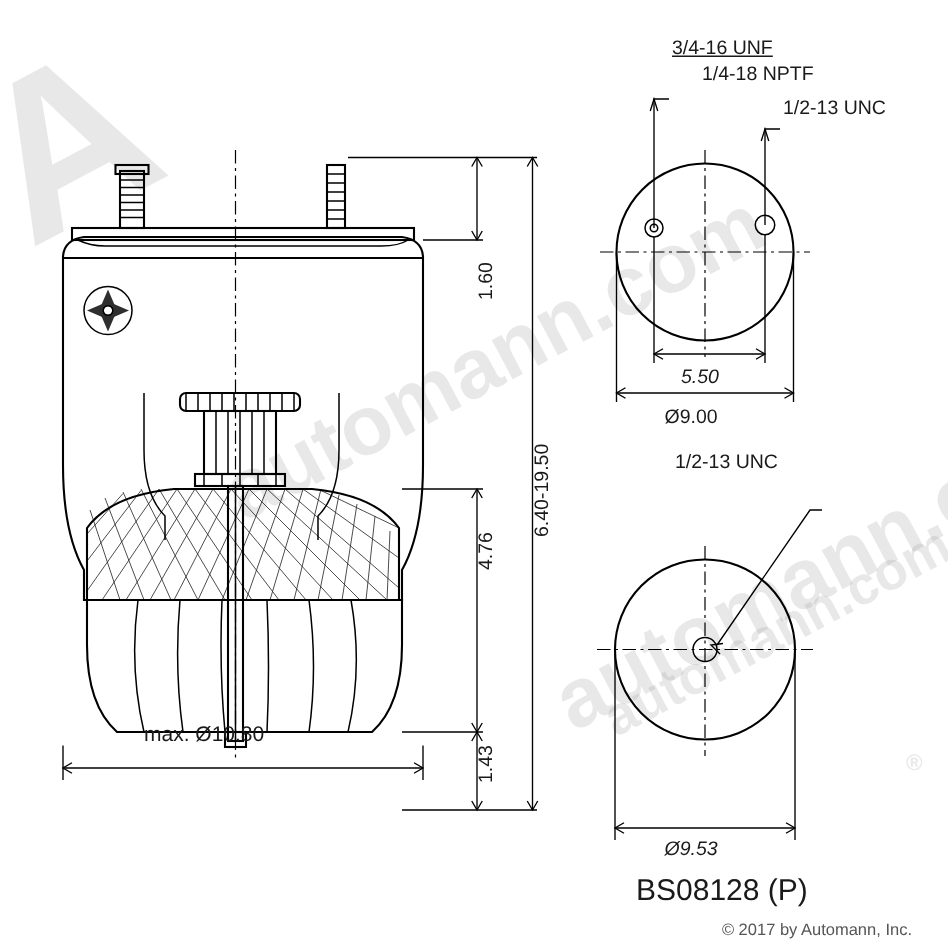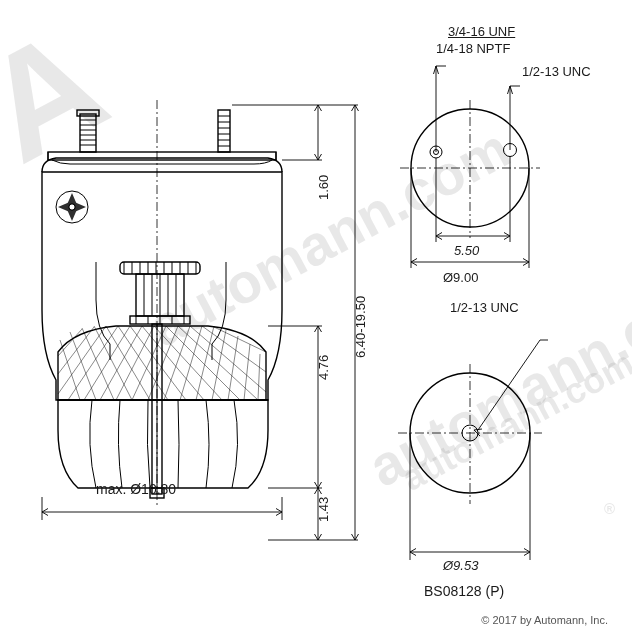--- a/index.html
+++ b/index.html
@@ -157,32 +157,32 @@
 
       <path class="dim" d="M410,433 L410,560 M530,433 L530,560"></path>
       <path class="dim" d="M410,552 L530,552"></path>
       <path class="dim" d="M416,548.5 L410,552 L416,555.5"></path>
       <path class="dim" d="M524,548.5 L530,552 L524,555.5"></path>
     </g>
 
   </svg>
 
   <div class="lbl" style="left:448px;top:24px;text-decoration:underline;">3/4-16 UNF</div>
-  <div class="lbl" style="left:436px;top:41px;text-align:right;">1/4-18 NPTF</div>
+  <div class="lbl" style="left:468px;top:41px;text-align:right;">1/4-18 NPTF</div>
   <div class="lbl" style="left:522px;top:64px;">1/2-13 UNC</div>
   <div class="lbl" style="left:450px;top:300px;">1/2-13 UNC</div>
 
   <div class="lbl" style="left:454px;top:243px;font-style:italic;">5.50</div>
   <div class="lbl" style="left:443px;top:270px;">Ø9.00</div>
   <div class="lbl" style="left:443px;top:558px;font-style:italic;">Ø9.53</div>
 
   <div class="lbl rot" style="left:316px;top:200px;">1.60</div>
   <div class="lbl rot" style="left:316px;top:380px;">4.76</div>
   <div class="lbl rot" style="left:316px;top:522px;">1.43</div>
   <div class="lbl rot" style="left:353px;top:358px;">6.40-19.50</div>
 
   <div class="lbl" style="left:96px;top:481px;font-size:14px;">max. Ø10.80</div>
 
-  <div class="lbl" style="left:424px;top:583px;font-size:14px;">BS08128 (P)</div>
+  <div class="lbl" style="left:424px;top:583px;font-size:20px;">BS08128 (P)</div>
   <div class="footer">© 2017 by Automann, Inc.</div>
 
 
 </div>
 
 </body></html>

